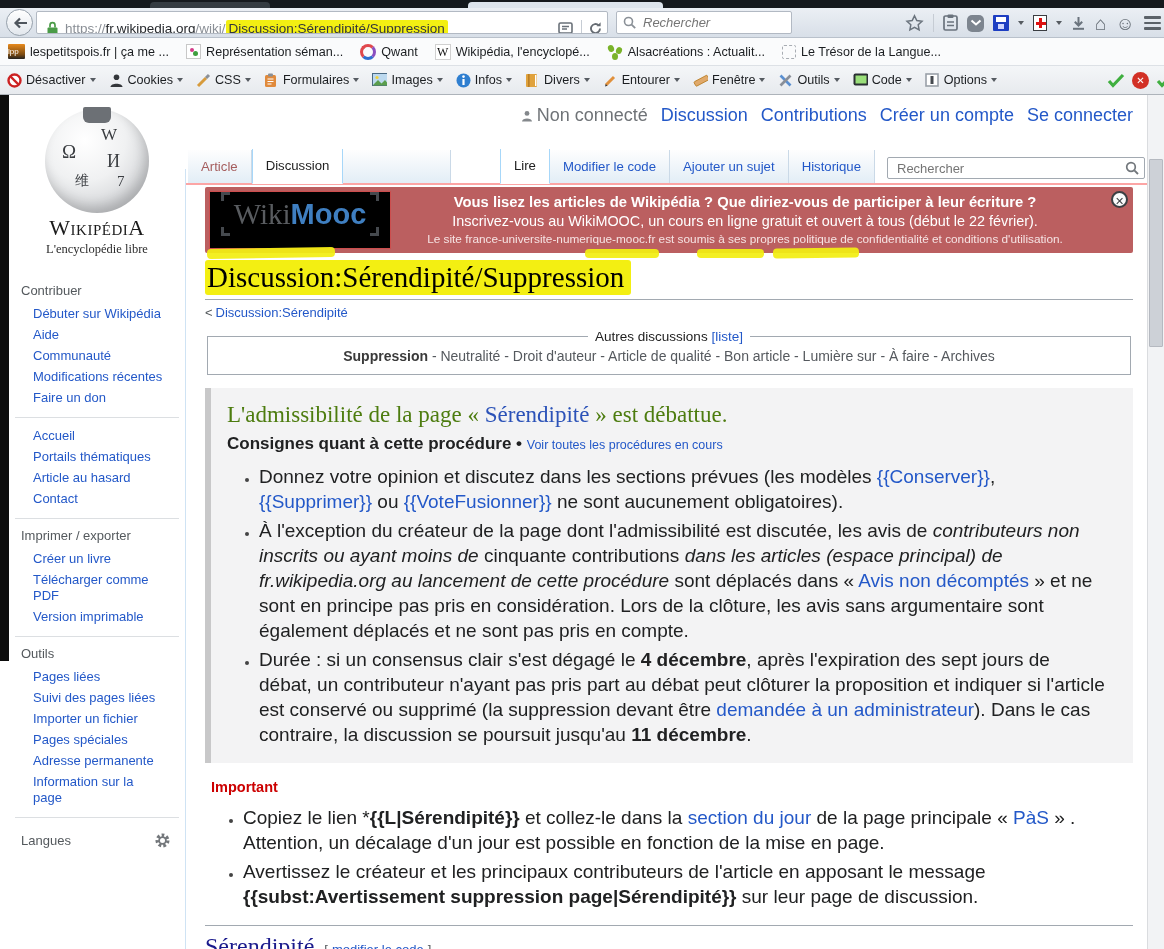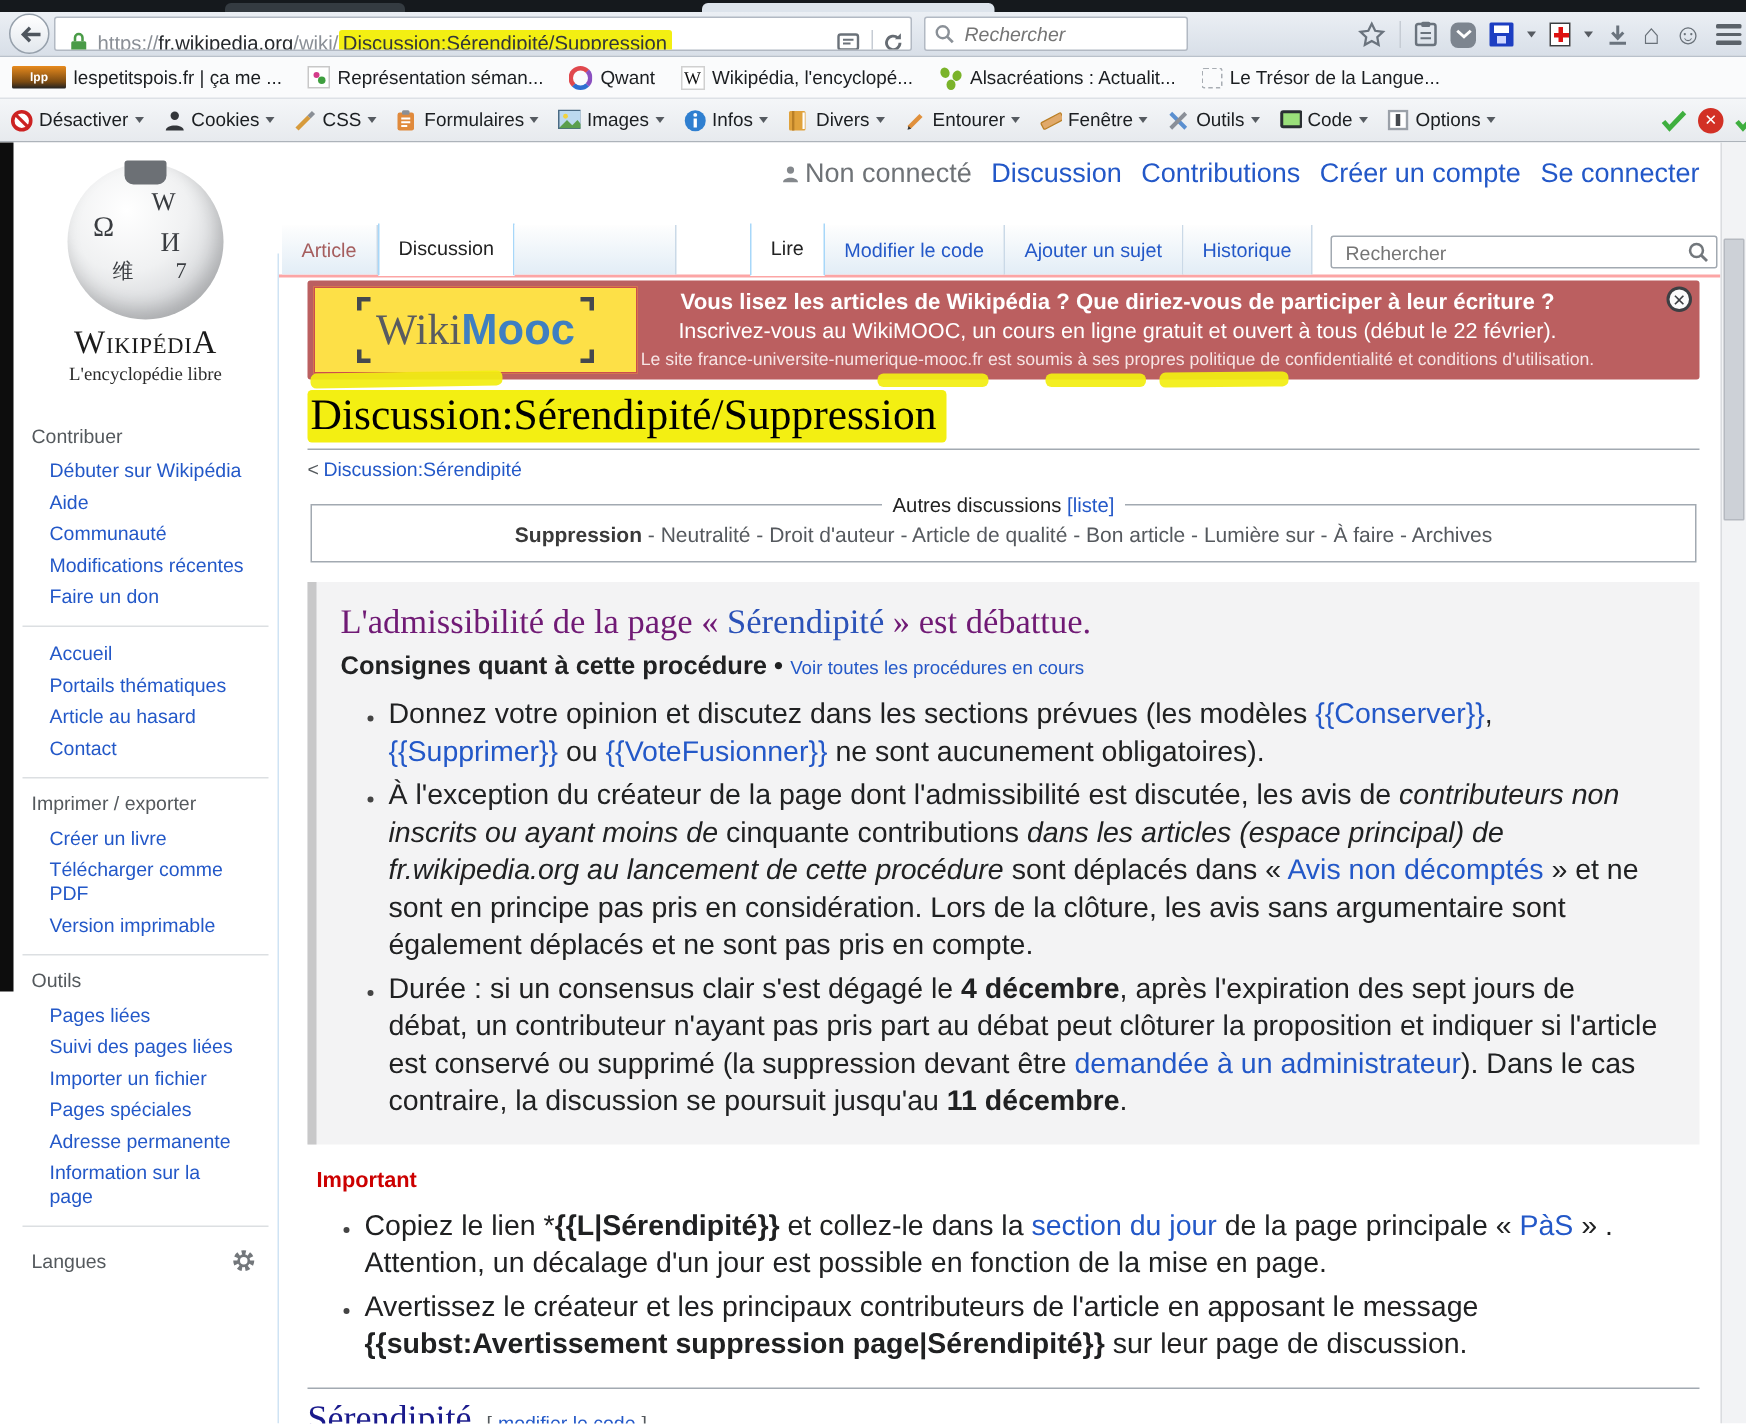--- a/index.html
+++ b/index.html
@@ -38,22 +38,22 @@
   .icon-redcross{width:14px;height:16px;background:#fff;border:1px solid #3a3d41;position:relative}
   .icon-redcross i{position:absolute;left:5px;top:2px;width:3px;height:10px;background:#dd1111}
   .icon-redcross b{position:absolute;left:1.5px;top:5.5px;width:10px;height:3px;background:#dd1111}
   .glyph{font-size:19px;color:#687078;line-height:1}
   .icon-menu{display:flex;flex-direction:column;gap:3px}
   .icon-menu i{width:17px;height:2.5px;background:#5b6269;border-radius:1px}
 
   .bookmarksbar{height:28px;background:#fafbfc;border-bottom:1px solid #dde1e6;display:flex;align-items:center;
                 gap:17px;padding-left:8px;font-size:12.6px;color:#1b1e21;overflow:hidden}
   .bm{display:flex;align-items:center;gap:5px;cursor:pointer;white-space:nowrap}
-  .bm-lpp{width:36px;height:15px;background:linear-gradient(#e78a1d,#7a4a12 70%,#222);color:#fff;
-          font-size:8px;font-weight:bold;text-align:center;line-height:15px;border-radius:1px}
+  .bm-lpp{width:17px;height:15px;background:linear-gradient(#e78a1d,#7a4a12 70%,#222);color:#fff;
+          font-size:8px;font-weight:normal;text-align:left;line-height:15px;border-radius:1px}
   .bm-sem{width:15px;height:15px;background:#fff;border:1px solid #c8c8c8;position:relative}
   .bm-sem i{position:absolute;left:3px;top:3px;width:4px;height:4px;border-radius:50%;background:#d43c8a}
   .bm-sem b{position:absolute;right:2px;bottom:2px;width:5px;height:5px;border-radius:50%;background:#3f9f3f}
   .bm-q{width:16px;height:16px;border-radius:50%;border:3px solid #e0484d;border-bottom-color:#2f6fd0;border-right-color:#8a4fc0}
   .bm-w{width:16px;height:16px;background:#fff;border:1px solid #d0d0d0;text-align:center;line-height:15px;
         font-family:"Liberation Serif",serif;font-size:12px;color:#111}
   .bm-alsa{width:16px;height:16px;position:relative}
   .bm-alsa i{position:absolute;width:6px;height:7px;border-radius:50%;background:#7ab32a}
   .bm-alsa i:nth-child(1){left:1px;top:1px;transform:rotate(-25deg)}
   .bm-alsa i:nth-child(2){right:1px;top:3px;transform:rotate(20deg)}
@@ -103,22 +103,22 @@
   .tab.blue{color:#2358c8}
   .tab.active{background:#fff;color:#222;height:35px;line-height:34px;margin-bottom:0;
               border-left:1px solid #a7d7f9;border-right:1px solid #a7d7f9;border-bottom:1px solid #fff}
   .ghost{width:108px;height:33px;background:linear-gradient(#fefefe,#e2edf6);border-right:1px solid #cad9e7;margin-bottom:1px}
   .wsearch{width:258px;height:22px;border:1px solid #a2a9b1;border-radius:2px;background:#fff;
            margin:0 0 5px 12px;display:flex;align-items:center;padding:0 5px 0 7px}
   .wsearch input{flex:1;border:0;outline:0;background:transparent;font-size:13px;color:#6a6e72}
 
   .main{position:absolute;left:0;top:74px;width:100%;height:780px;padding:18px 14px 0 19px}
   .banner{position:relative;height:66px;background:#bb5f60;border-radius:2px;z-index:1}
-  .blogo{position:absolute;left:4px;top:4px;bottom:4px;width:216px;background:#fde047;border:1px solid #cc4d4d;
-         display:flex;align-items:center;justify-content:center}
+  .blogo{position:absolute;left:4px;top:4px;bottom:4px;width:182px;background:#000000;border:1px solid #cc4d4d;
+         display:flex;align-items:flex-start;justify-content:center}
   .blogo-inner{position:relative;padding:5px 13px;font-size:29px;line-height:34px;white-space:nowrap}
   .bk{position:absolute;width:9px;height:9px;border:0 solid #45494e}
   .bk.tl{left:0;top:0;border-left-width:3px;border-top-width:3px}
   .bk.tr{right:0;top:0;border-right-width:3px;border-top-width:3px}
   .bk.bl{left:0;bottom:0;border-left-width:3px;border-bottom-width:3px}
   .bk.br{right:0;bottom:0;border-right-width:3px;border-bottom-width:3px}
   .blogo .wiki{font-family:"Liberation Serif","DejaVu Serif",serif;color:#595c60}
   .blogo .mooc{font-weight:bold;color:#3f7fc1}
   .btext{margin-left:186px;padding:6px 34px 0 0;text-align:center;color:#fff}
   .b1{font-weight:bold;font-size:14.8px;line-height:19px}
@@ -146,21 +146,21 @@
   .graybox{margin-top:13px;background:#f3f3f4;border-left:6px solid #c8c8c9;padding:4px 28px 12px 16px}
   .gb-h{font-family:"Liberation Serif","DejaVu Serif",serif;font-size:23px;font-weight:normal;margin:10px 0 6px}
   .consignes{font-size:17px;font-weight:bold;color:#202122}
   .consignes .vlink{font-size:12.5px;font-weight:normal;color:#2358c8}
   .graybox ul,.important ul{margin:10px 0 0;padding-left:32px}
   li{font-size:19px;line-height:25px;color:#202122;margin-bottom:4px}
   li::marker{color:#444;font-size:12px}
   .sg-a{color:#2358c8;cursor:pointer}
   .sg-b{font-weight:bold}
   .sg-i{font-style:italic}
-  .sg-hp{color:#701a75}
+  .sg-hp{color:#4d7c0f}
   .sg-ha{color:#2b52b8;cursor:pointer}
 
   .important{margin:16px 0 0 6px}
   .imp-t{color:#cc0000;font-weight:bold;font-size:14.5px}
   hr.rule{border:0;border-top:1px solid #a2a9b1;margin:16px 0 0}
   .sect{margin-top:7px;display:flex;align-items:baseline;gap:10px}
   .sect-t{font-family:"Liberation Serif","DejaVu Serif",serif;font-size:24px;color:#1a1a8c;cursor:pointer}
   .sect-e{font-size:13px;color:#54595d}
   .sect-e a{color:#2358c8;padding:0 4px}
   .greenbox{margin-top:10px;border:1px solid #5fbf4a;background:#e7f8dd;padding:6px 9px 16px;font-size:14.3px;

